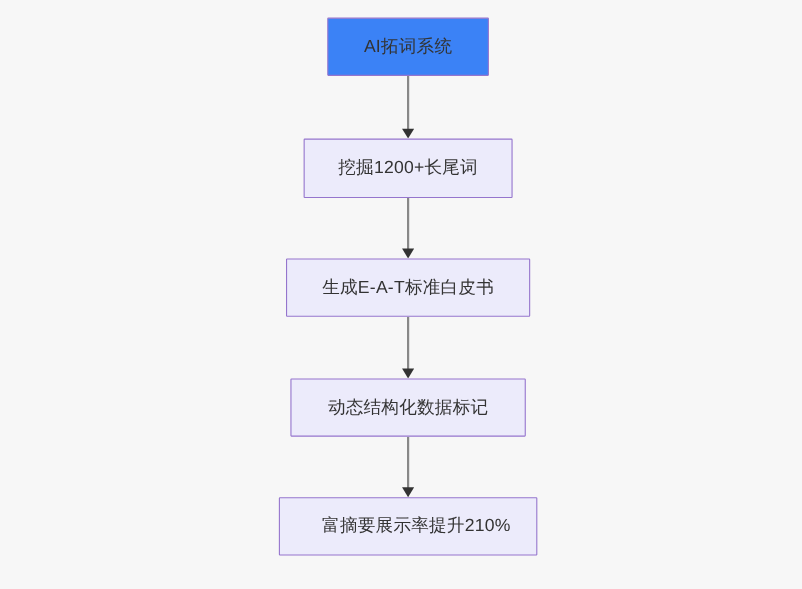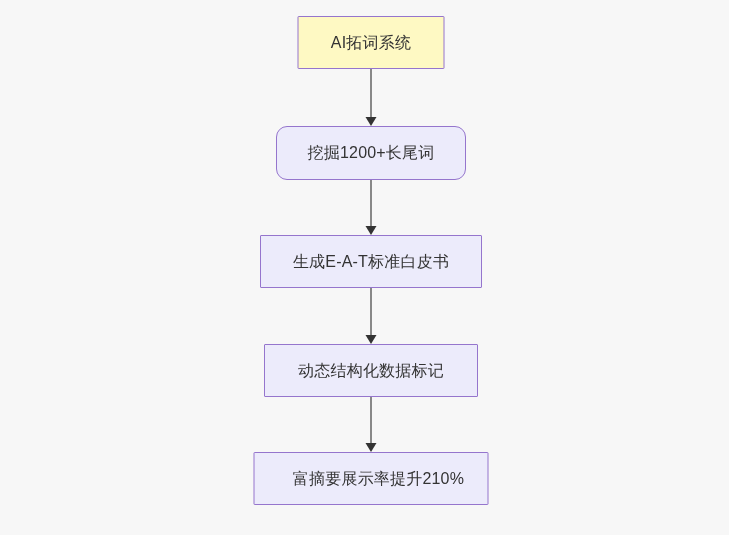--- a/index.html
+++ b/index.html
@@ -72,24 +72,24 @@
         <polygon points="6.5,46 17.5,46 12,55" class="flow-edge-arrow"></polygon>
       </svg></div>
     <div class="flow-edge" style="left: 371px; top: 288px; width: 24px; height: 56px;"><svg width="24" height="56" viewBox="0 0 24 56">
         <line x1="12" y1="0" x2="12" y2="48" class="flow-edge-line"></line>
         <polygon points="6.5,47 17.5,47 12,56" class="flow-edge-arrow"></polygon>
       </svg></div>
     <div class="flow-edge" style="left: 371px; top: 397px; width: 24px; height: 55px;"><svg width="24" height="55" viewBox="0 0 24 55">
         <line x1="12" y1="0" x2="12" y2="47" class="flow-edge-line"></line>
         <polygon points="6.5,46 17.5,46 12,55" class="flow-edge-arrow"></polygon>
       </svg></div>
-    <div class="flow-node" style="left: 371px; top: 16px; width: 147px; height: 53px; background: #fef9c3; border-color: rgb(149, 117, 205);">
+    <div class="flow-node" style="left: 371px; top: 16px; width: 147px; height: 53px; background: #3b82f6; border-color: rgb(149, 117, 205);">
       <span class="flow-node-label" style="color: rgb(51, 51, 51);">AI拓词系统</span>
     </div>
-    <div class="flow-node" style="left: 371px; top: 126px; width: 190px; height: 54px; background: rgb(236, 235, 251); border-color: rgb(149, 117, 205); border-radius: 11px;">
+    <div class="flow-node" style="left: 371px; top: 126px; width: 190px; height: 54px; background: rgb(236, 235, 251); border-color: rgb(149, 117, 205);">
       <span class="flow-node-label" style="color: rgb(51, 51, 51);">挖掘1200+长尾词</span>
     </div>
     <div class="flow-node" style="left: 371px; top: 344px; width: 214px; height: 53px; background: rgb(236, 235, 251); border-color: rgb(149, 117, 205);">
       <span class="flow-node-label" style="color: rgb(51, 51, 51);">动态结构化数据标记</span>
     </div>
     <div class="flow-node" style="left: 371px; top: 235px; width: 222px; height: 53px; background: rgb(236, 235, 251); border-color: rgb(149, 117, 205);">
       <span class="flow-node-label" style="color: rgb(51, 51, 51);">生成E-A-T标准白皮书</span>
     </div>
     <div class="flow-node" style="left: 371px; top: 452px; width: 235px; height: 53px; background: rgb(236, 235, 251); border-color: rgb(149, 117, 205); padding-left: 15px;">
       <span class="flow-node-label" style="color: rgb(51, 51, 51);">富摘要展示率提升210%</span>

